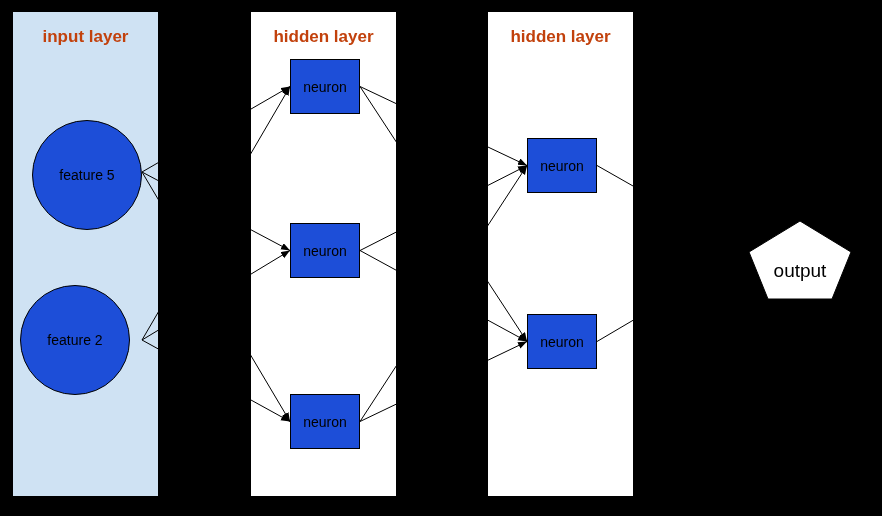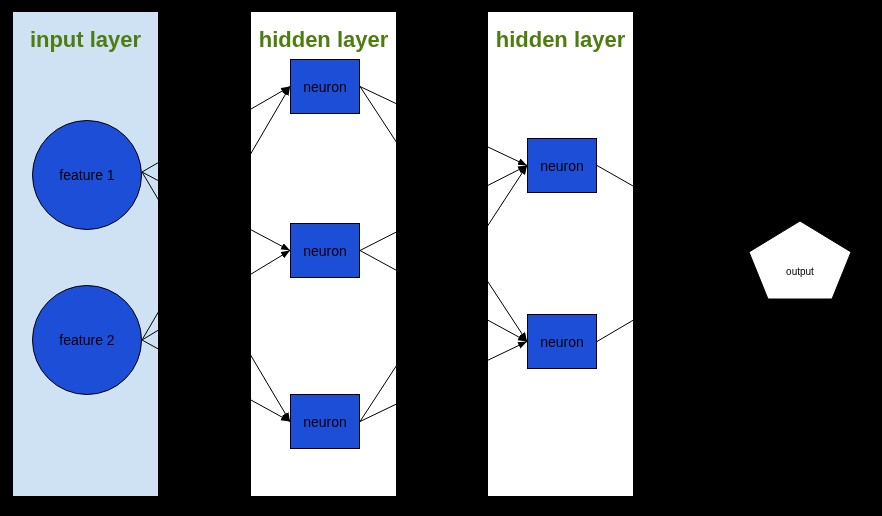--- a/index.html
+++ b/index.html
@@ -12,57 +12,57 @@
     overflow: hidden;
   }
   .panel { position: absolute; top: 12px; width: 145px; height: 484px; z-index: 1; }
   #panel-input   { left: 13px;  background: #cfe2f3; }
   #panel-hidden1 { left: 251px; background: #ffffff; }
   #panel-hidden2 { left: 488px; background: #ffffff; }
   #panel-output  { left: 725px; background: #ffffff; }
   .panel-title {
     padding-top: 15px;
     text-align: center;
-    font-size: 22px;
+    font-size: 17px;
     font-weight: bold;
-    color: #4d7c0f;
+    color: #c2410c;
     letter-spacing: 0px;
   }
   #edges { position: absolute; left: 0; top: 0; z-index: 2; }
   #edges line { stroke: #000000; stroke-width: 1; fill: none; }
   .node {
     position: absolute;
     z-index: 3;
     display: flex;
     align-items: center;
     justify-content: center;
     font-size: 14px;
     color: #000000;
     background: #1d4ed8;
     border: 1px solid #000000;
     box-sizing: border-box;
   }
   .circle-node { border-radius: 50%; }
   #node-feature1 { left: 32px;  top: 120px; width: 110px; height: 110px; }
-  #node-feature2 { left: 32px;  top: 285px; width: 110px; height: 110px; text-align: center; }
+  #node-feature2 { left: 20px;  top: 285px; width: 110px; height: 110px; text-align: center; }
   .rect-node { width: 70px; height: 55px; }
   #node-h1n1 { left: 290px; top: 59px;  }
   #node-h1n2 { left: 290px; top: 223px; }
   #node-h1n3 { left: 290px; top: 394px; }
   #node-h2n1 { left: 527px; top: 138px; }
   #node-h2n2 { left: 527px; top: 314px; }
   #pentagon-svg { position: absolute; left: 0; top: 0; z-index: 3; }
   #pentagon-svg polygon { fill: #ffffff; stroke: #000000; stroke-width: 1; }
   #node-out-label {
     position: absolute;
     left: 749px; top: 248px;
     width: 102px; height: 46px;
     display: flex; align-items: center; justify-content: center;
     z-index: 4;
-    font-size: 10px;
+    font-size: 19px;
     color: #000000;
   }
 </style>
 </head>
 <body>
 
 <div id="canvas">
 
   <div class="panel" id="panel-input">
     <div class="panel-title">input layer</div>
@@ -90,21 +90,21 @@
       <line x1="360" y1="86.5" x2="527" y2="341.5" marker-end="url(#arrow)"></line>
       <line x1="360" y1="250.5" x2="527" y2="165.5" marker-end="url(#arrow)"></line>
       <line x1="360" y1="250.5" x2="527" y2="341.5" marker-end="url(#arrow)"></line>
       <line x1="360" y1="421.5" x2="527" y2="165.5" marker-end="url(#arrow)"></line>
       <line x1="360" y1="421.5" x2="527" y2="341.5" marker-end="url(#arrow)"></line>
       <line x1="597" y1="165.5" x2="749" y2="252" marker-end="url(#arrow)"></line>
       <line x1="597" y1="341.5" x2="749" y2="252" marker-end="url(#arrow)"></line>
     </svg>
 
   <div class="node circle-node" id="node-feature1">
-    <span>feature 1</span>
+    <span>feature 5</span>
   </div>
   <div class="node circle-node" id="node-feature2">
     <span>feature 2</span>
   </div>
 
   <div class="node rect-node" id="node-h1n1">
     <span>neuron</span>
   </div>
   <div class="node rect-node" id="node-h1n2">
     <span>neuron</span>

